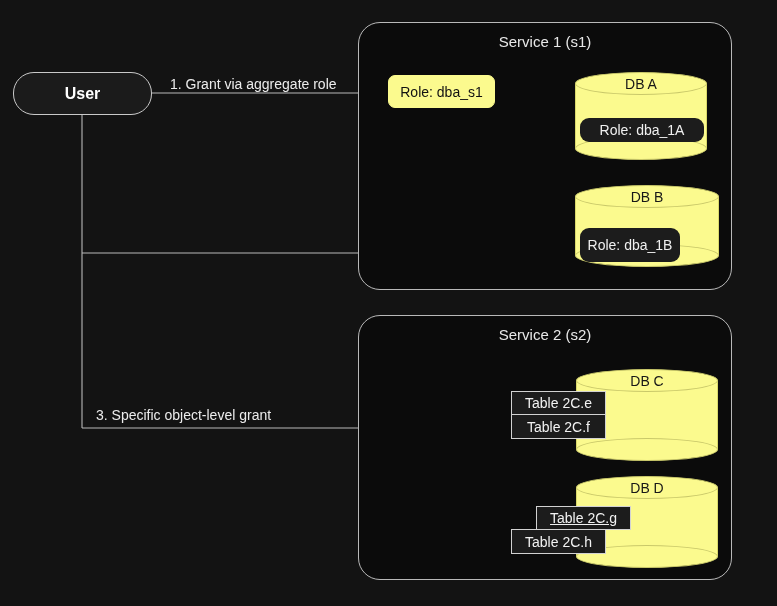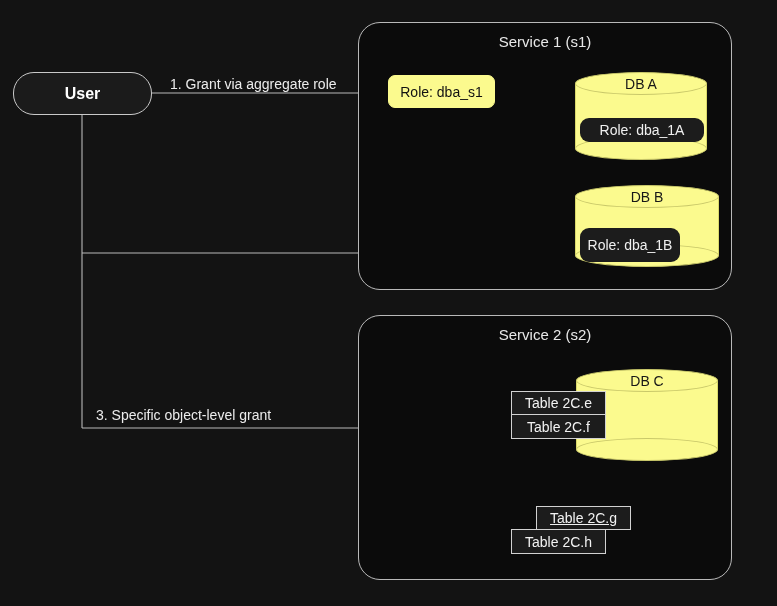--- a/index.html
+++ b/index.html
@@ -248,20 +248,26 @@
     <div class="top-ell"></div>
     <div class="db-label">DB C</div>
   </div>
   <div class="node-text table-plate" id="tbl-ce">
     <span>Table 2C.e</span>
   </div>
   <div class="node-text table-plate" id="tbl-cf">
     <span>Table 2C.f</span>
   </div>
 
+  <div class="cyl" id="dbD">
+    <div class="body"></div>
+    <div class="bot-ell"></div>
+    <div class="top-ell"></div>
+    <div class="db-label">DB D</div>
+  </div>
   <div class="node-text table-plate" id="tbl-dg">
     <span>Table 2C.g</span>
   </div>
   <div class="node-text table-plate" id="tbl-dh">
     <span>Table 2C.h</span>
   </div>
 
 </div>
 
 </body></html>

